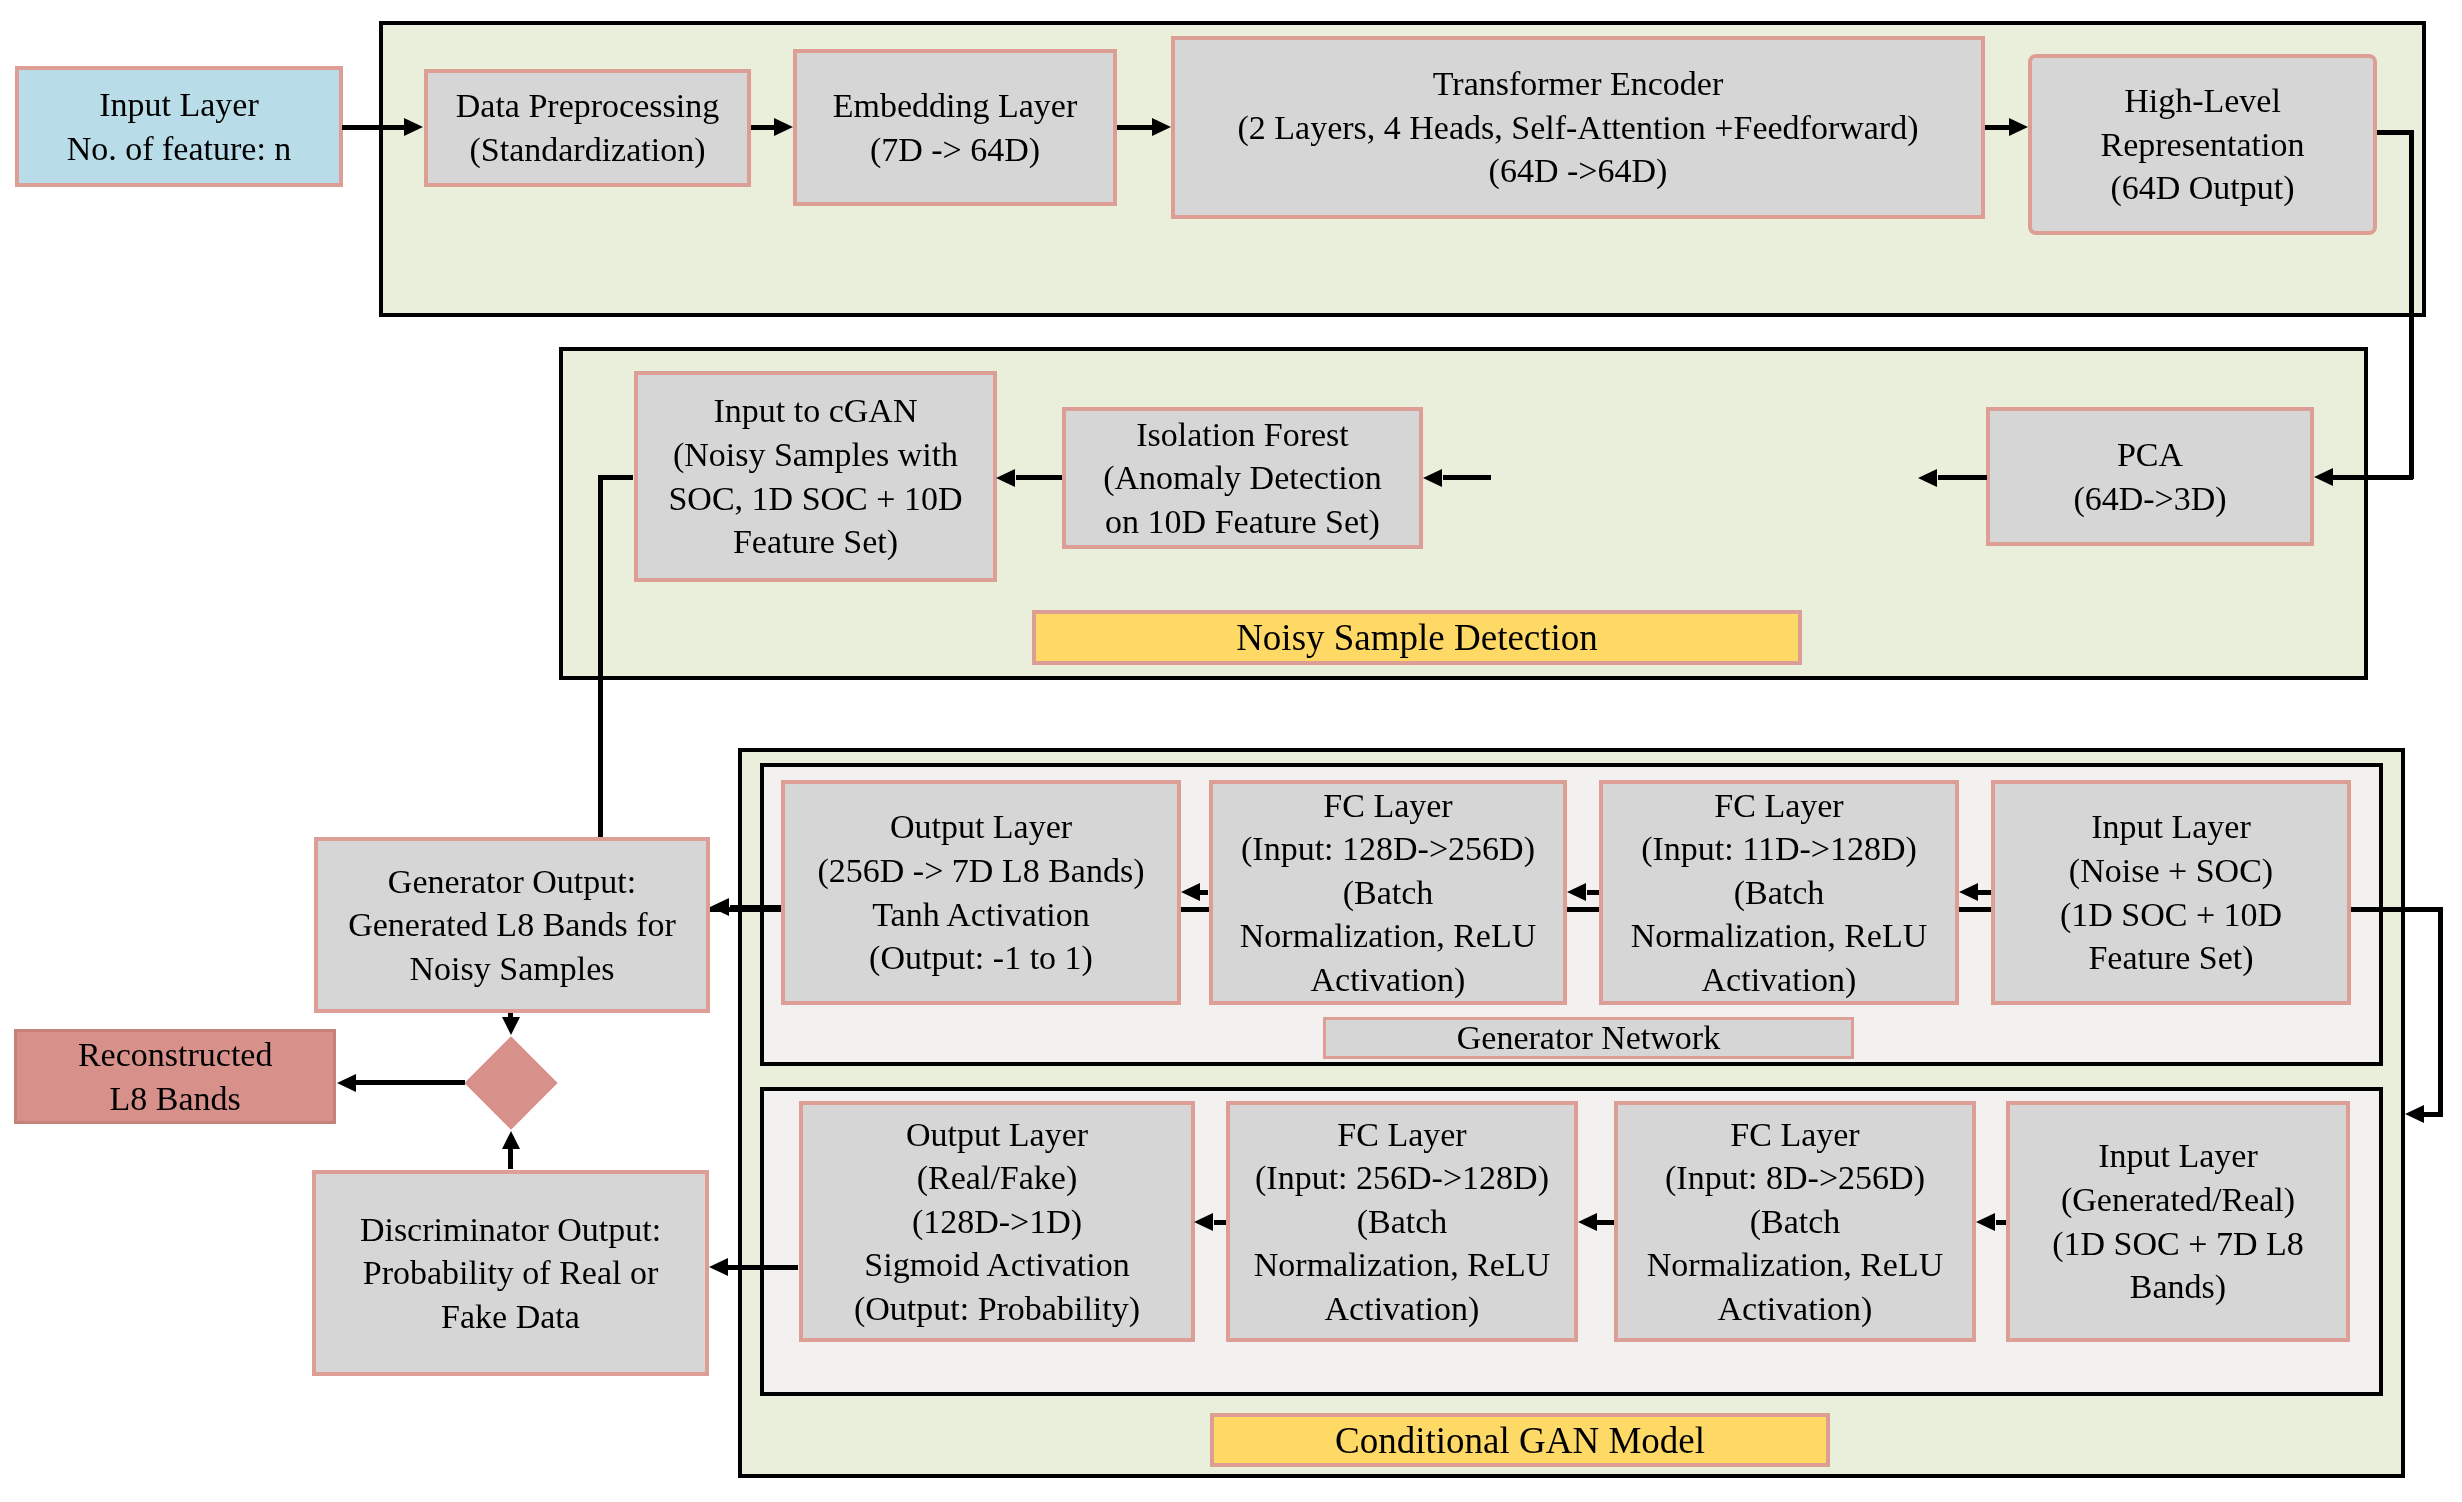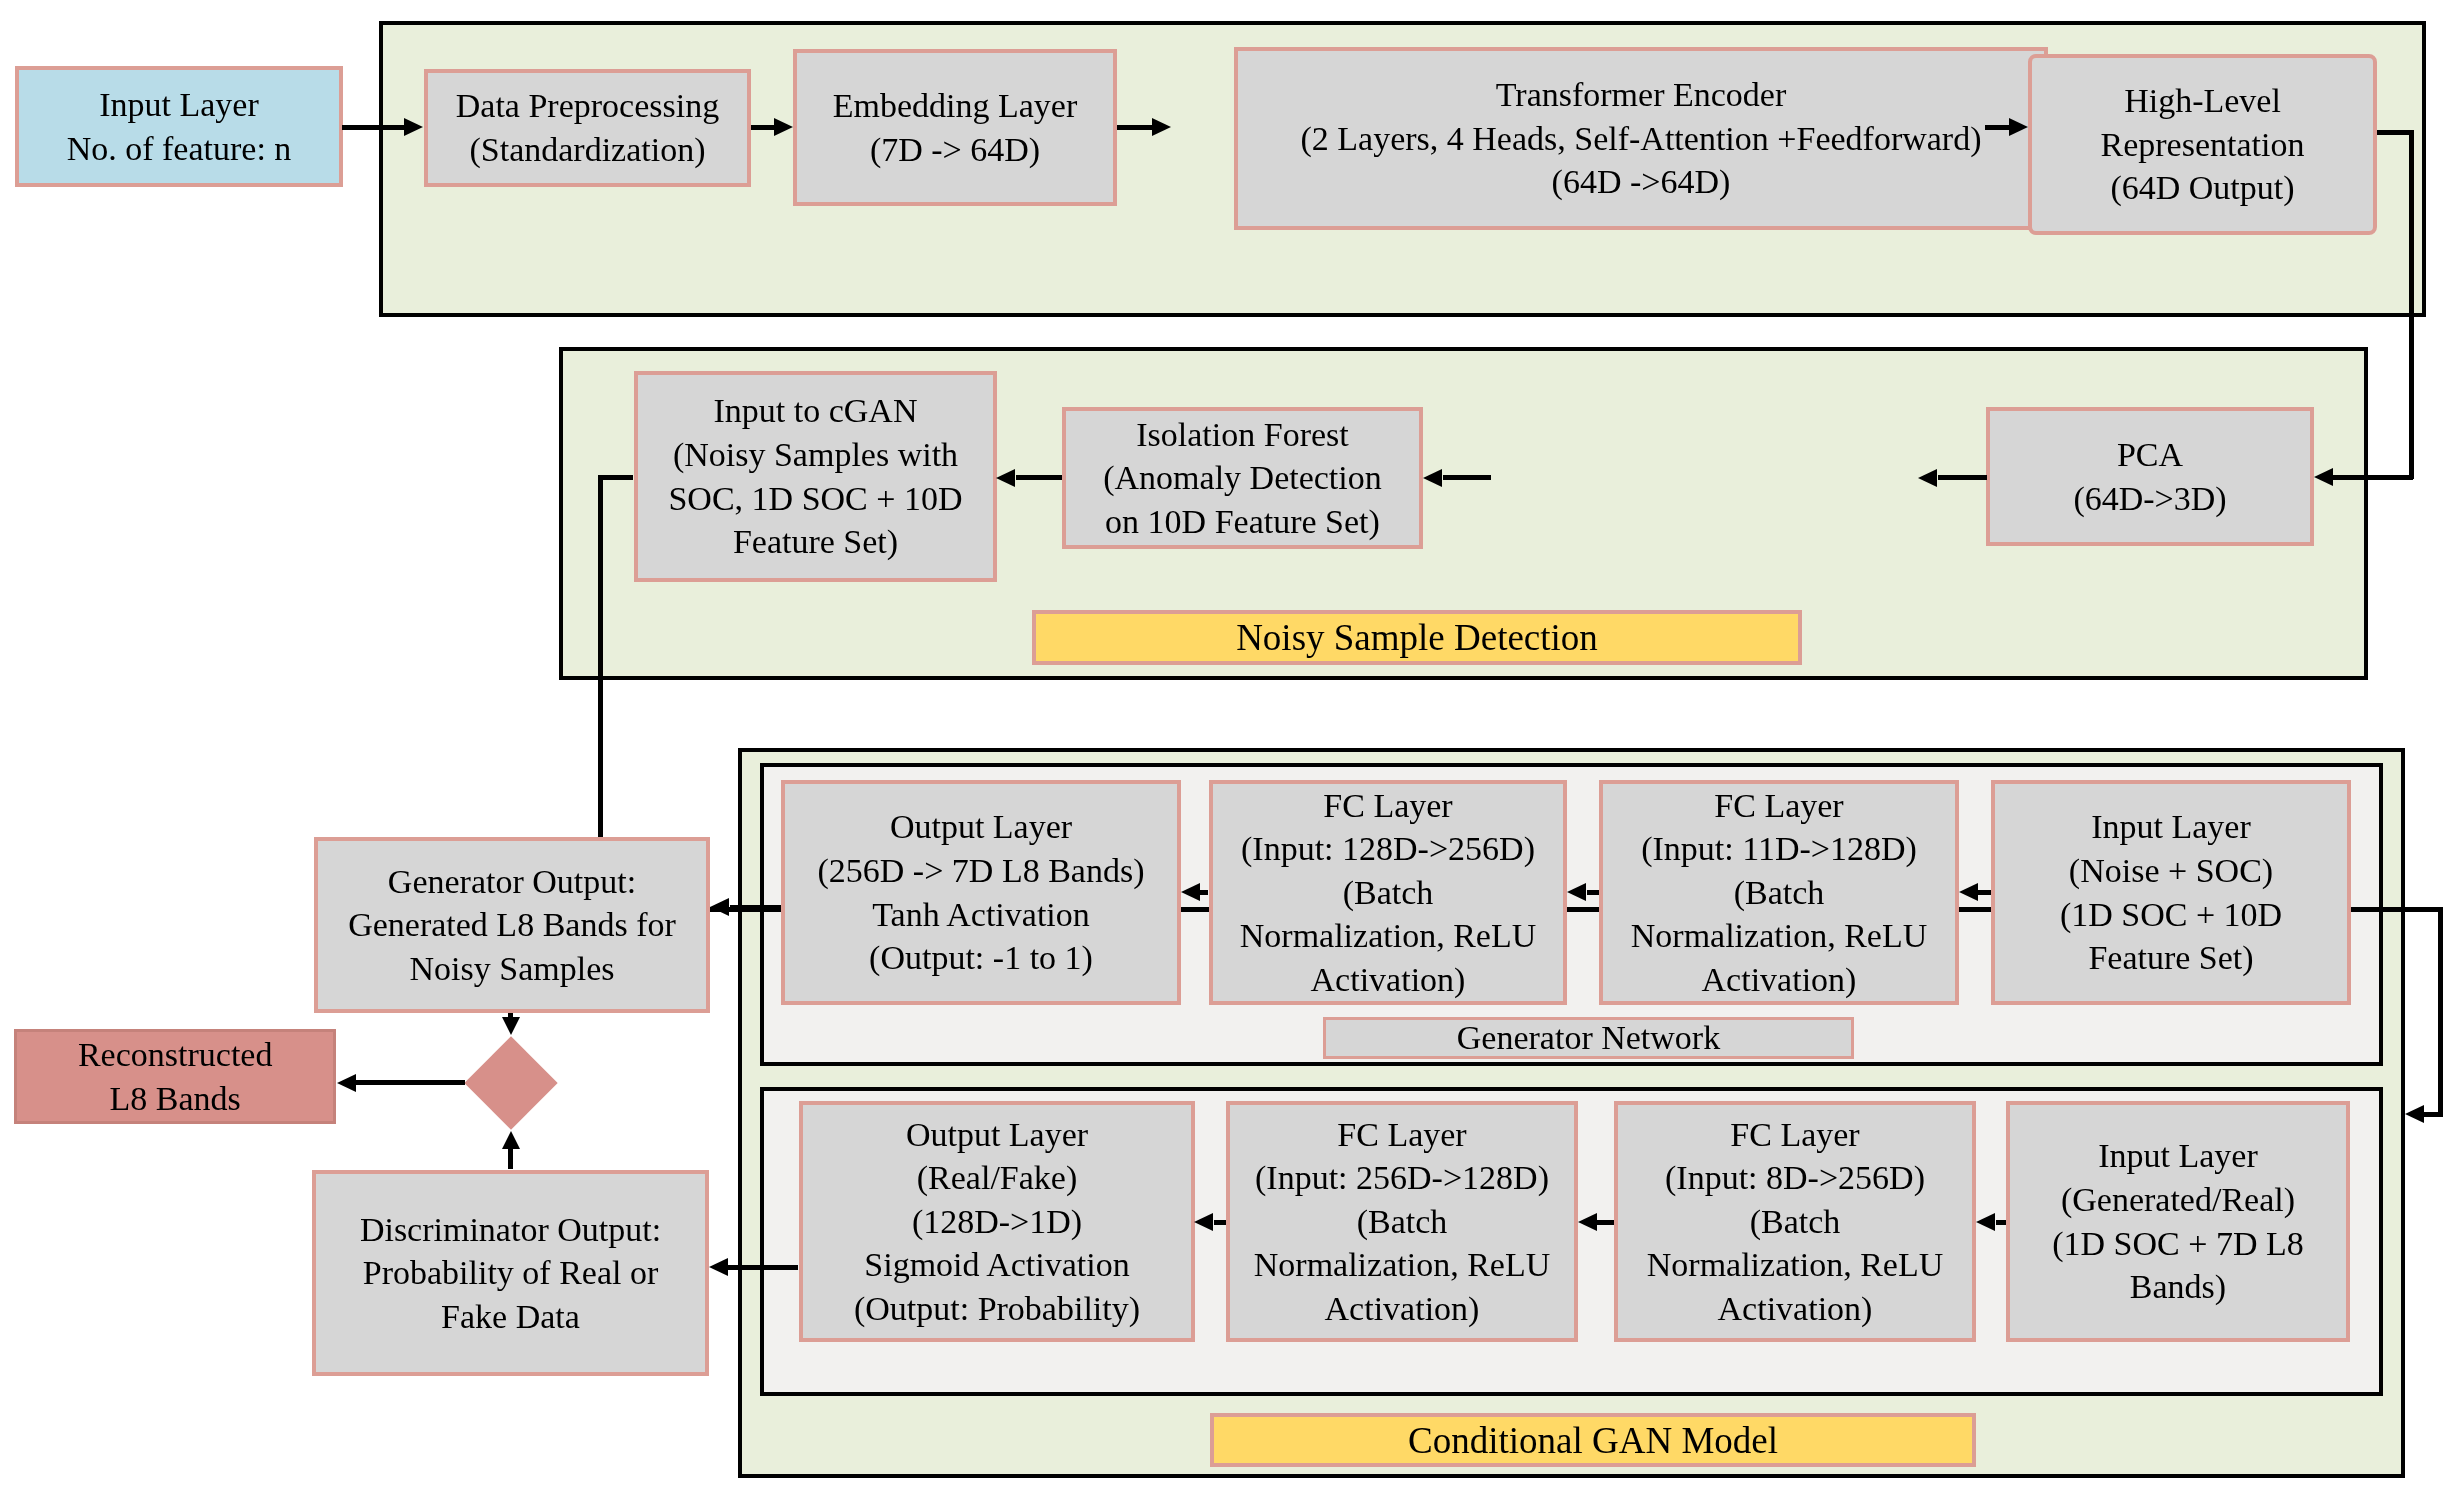--- a/index.html
+++ b/index.html
@@ -85,21 +85,21 @@
   <div class="panel" style="left:738px;top:748px;width:1667px;height:730px;"></div>
   <div class="subpanel" style="left:760px;top:763px;width:1623px;height:303px;"></div>
   <div class="subpanel" style="left:760px;top:1087px;width:1623px;height:309px;"></div>
 
   <div class="box blue" style="left:15px;top:66px;width:328px;height:121px;">Input Layer
 No. of feature: n</div>
   <div class="box" style="left:424px;top:69px;width:327px;height:118px;">Data Preprocessing
 (Standardization)</div>
   <div class="box" style="left:793px;top:49px;width:324px;height:157px;">Embedding Layer
 (7D -&gt; 64D)</div>
-  <div class="box" style="left:1234px;top:36px;width:814px;height:183px;margin-top:11px;">Transformer Encoder
+  <div class="box" style="left:1171px;top:36px;width:814px;height:183px;">Transformer Encoder
 (2 Layers, 4 Heads, Self-Attention +Feedforward)
 (64D -&gt;64D)</div>
   <div class="box" style="left:2028px;top:54px;width:349px;height:181px;border-radius:8px;">High-Level
 Representation
 (64D Output)</div>
 
   <div>
     <div class="hline" style="left:342px;top:125px;width:64px;"></div>
     <div class="head-right" style="left:404px;top:118px;"></div>
   </div>
@@ -201,21 +201,21 @@
 Activation)</div>
   <div class="box" style="left:1614px;top:1101px;width:362px;height:241px;">FC Layer
 (Input: 8D-&gt;256D)
 (Batch
 Normalization, ReLU
 Activation)</div>
   <div class="box" style="left:2006px;top:1101px;width:344px;height:241px;">Input Layer
 (Generated/Real)
 (1D SOC + 7D L8
 Bands)</div>
-  <div class="banner" style="left:1210px;top:1413px;width:766px;height:54px;">Conditional GAN Model</div>
+  <div class="banner" style="left:1210px;top:1413px;width:620px;height:54px;">Conditional GAN Model</div>
 
   <div>
     <div class="head-left" style="left:1194px;top:1213px;"></div>
     <div class="hline" style="left:1214px;top:1220px;width:12px;"></div>
   </div>
   <div>
     <div class="head-left" style="left:1578px;top:1213px;"></div>
     <div class="hline" style="left:1597px;top:1220px;width:17px;"></div>
   </div>
   <div>

